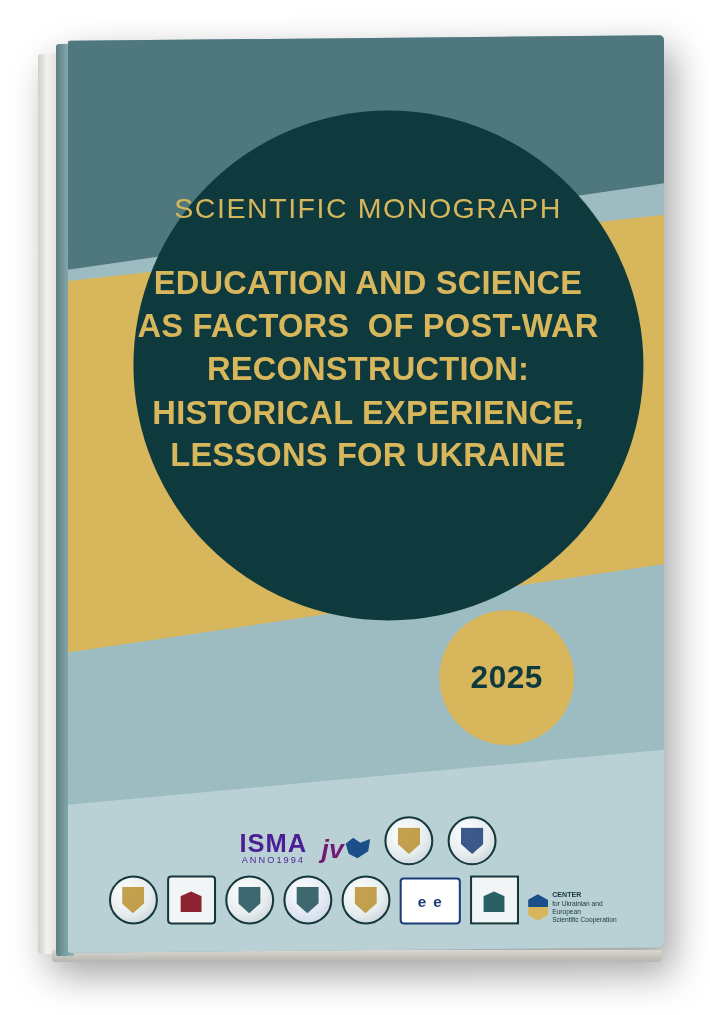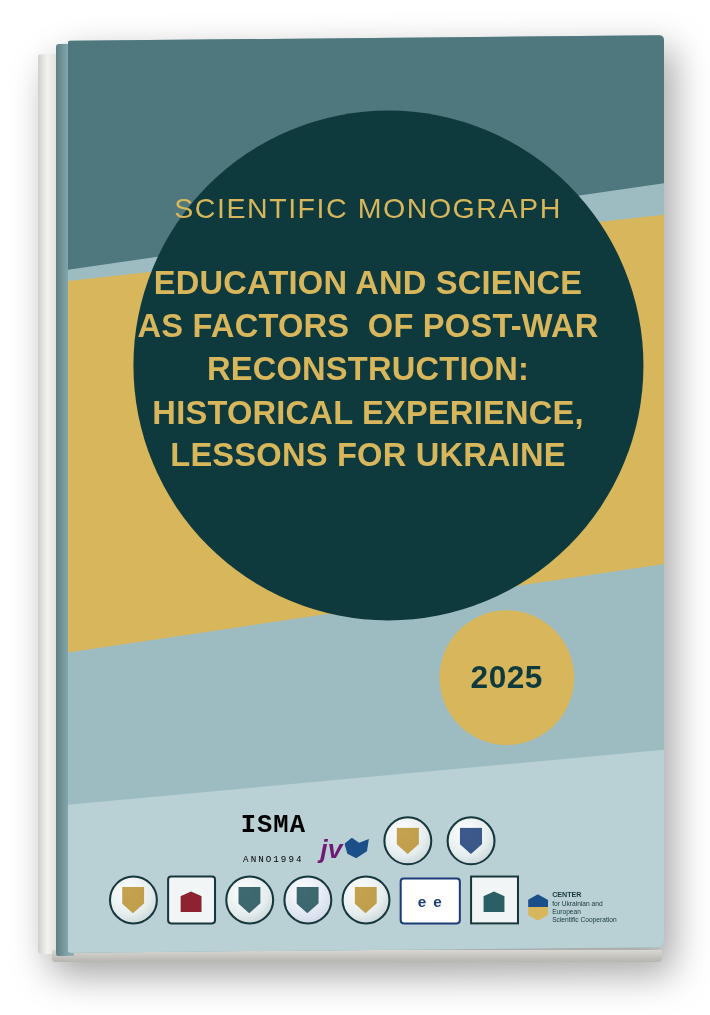--- a/index.html
+++ b/index.html
@@ -245,35 +245,34 @@
     width: 26px;
     height: 22px;
     transform: translate(-50%, -50%);
     background: #2b5f66;
     clip-path: polygon(10% 100%, 10% 30%, 50% 8%, 90% 30%, 90% 100%);
   }
   .crest-sq.shield { border-radius: 4px; }
   .crest-sq.shield::after { background: #8d2230; }
 
   .logo-isma {
-    color: #000000;
+    color: #4c1d95;
     text-align: center;
     flex: 0 0 auto;
     line-height: 1;
-    font-family: Liberation Mono, monospace;
   }
   .logo-isma .isma-main {
     font-size: 25px;
     font-weight: bold;
     letter-spacing: 1px;
   }
   .logo-isma .isma-sub {
     font-size: 9px;
     letter-spacing: 2px;
-    margin-top: 18px;
+    margin-top: 0;
   }
   .logo-jv {
     flex: 0 0 auto;
     color: #701a75;
     font-size: 26px;
     font-weight: bold;
     font-style: italic;
     position: relative;
     padding-right: 26px;
   }

